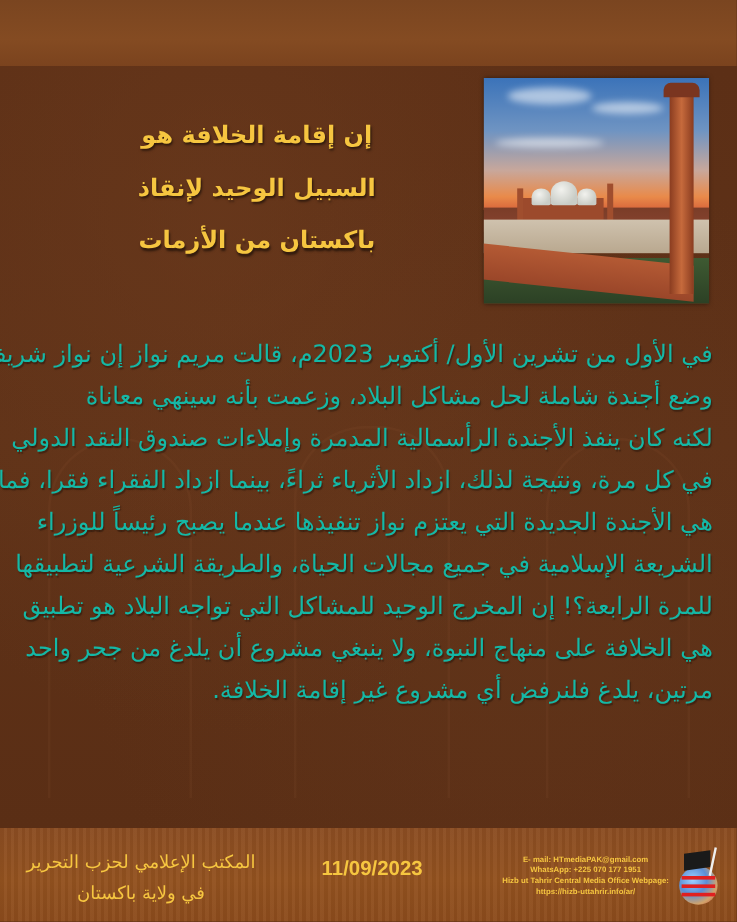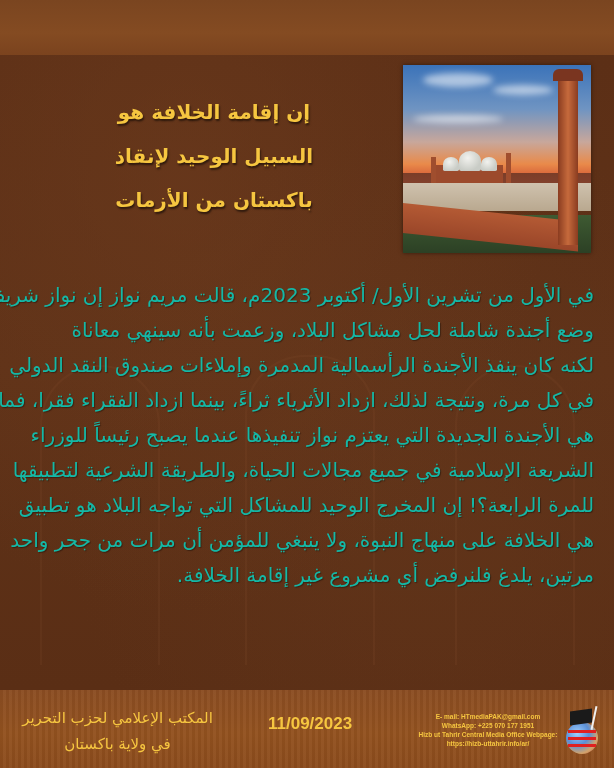--- a/index.html
+++ b/index.html
@@ -168,21 +168,21 @@
 </div>
 
 <div class="body-text">
   <span class="body-line">في الأول من تشرين الأول/ أكتوبر 2023م، قالت مريم نواز إن نواز شريف</span>
   <span class="body-line">وضع أجندة شاملة لحل مشاكل البلاد، وزعمت بأنه سينهي معاناة</span>
   <span class="body-line">لكنه كان ينفذ الأجندة الرأسمالية المدمرة وإملاءات صندوق النقد الدولي</span>
   <span class="body-line">في كل مرة، ونتيجة لذلك، ازداد الأثرياء ثراءً، بينما ازداد الفقراء فقرا، فما</span>
   <span class="body-line">هي الأجندة الجديدة التي يعتزم نواز تنفيذها عندما يصبح رئيساً للوزراء</span>
   <span class="body-line">الشريعة الإسلامية في جميع مجالات الحياة، والطريقة الشرعية لتطبيقها</span>
   <span class="body-line">للمرة الرابعة؟! إن المخرج الوحيد للمشاكل التي تواجه البلاد هو تطبيق</span>
-  <span class="body-line">هي الخلافة على منهاج النبوة، ولا ينبغي للمؤمن أن مرات من جحر واحد</span>
+  <span class="body-line">هي الخلافة على منهاج النبوة، ولا ينبغي مشروع أن يلدغ من جحر واحد</span>
   <span class="body-line">مرتين، يلدغ فلنرفض أي مشروع غير إقامة الخلافة.</span>
 </div>
 
 <div class="footer">
   <div class="footer-org">
     <span>المكتب الإعلامي لحزب التحرير</span>
     <span>في ولاية باكستان</span>
   </div>
   <div class="footer-date">11/09/2023</div>
   <div class="footer-contact">

